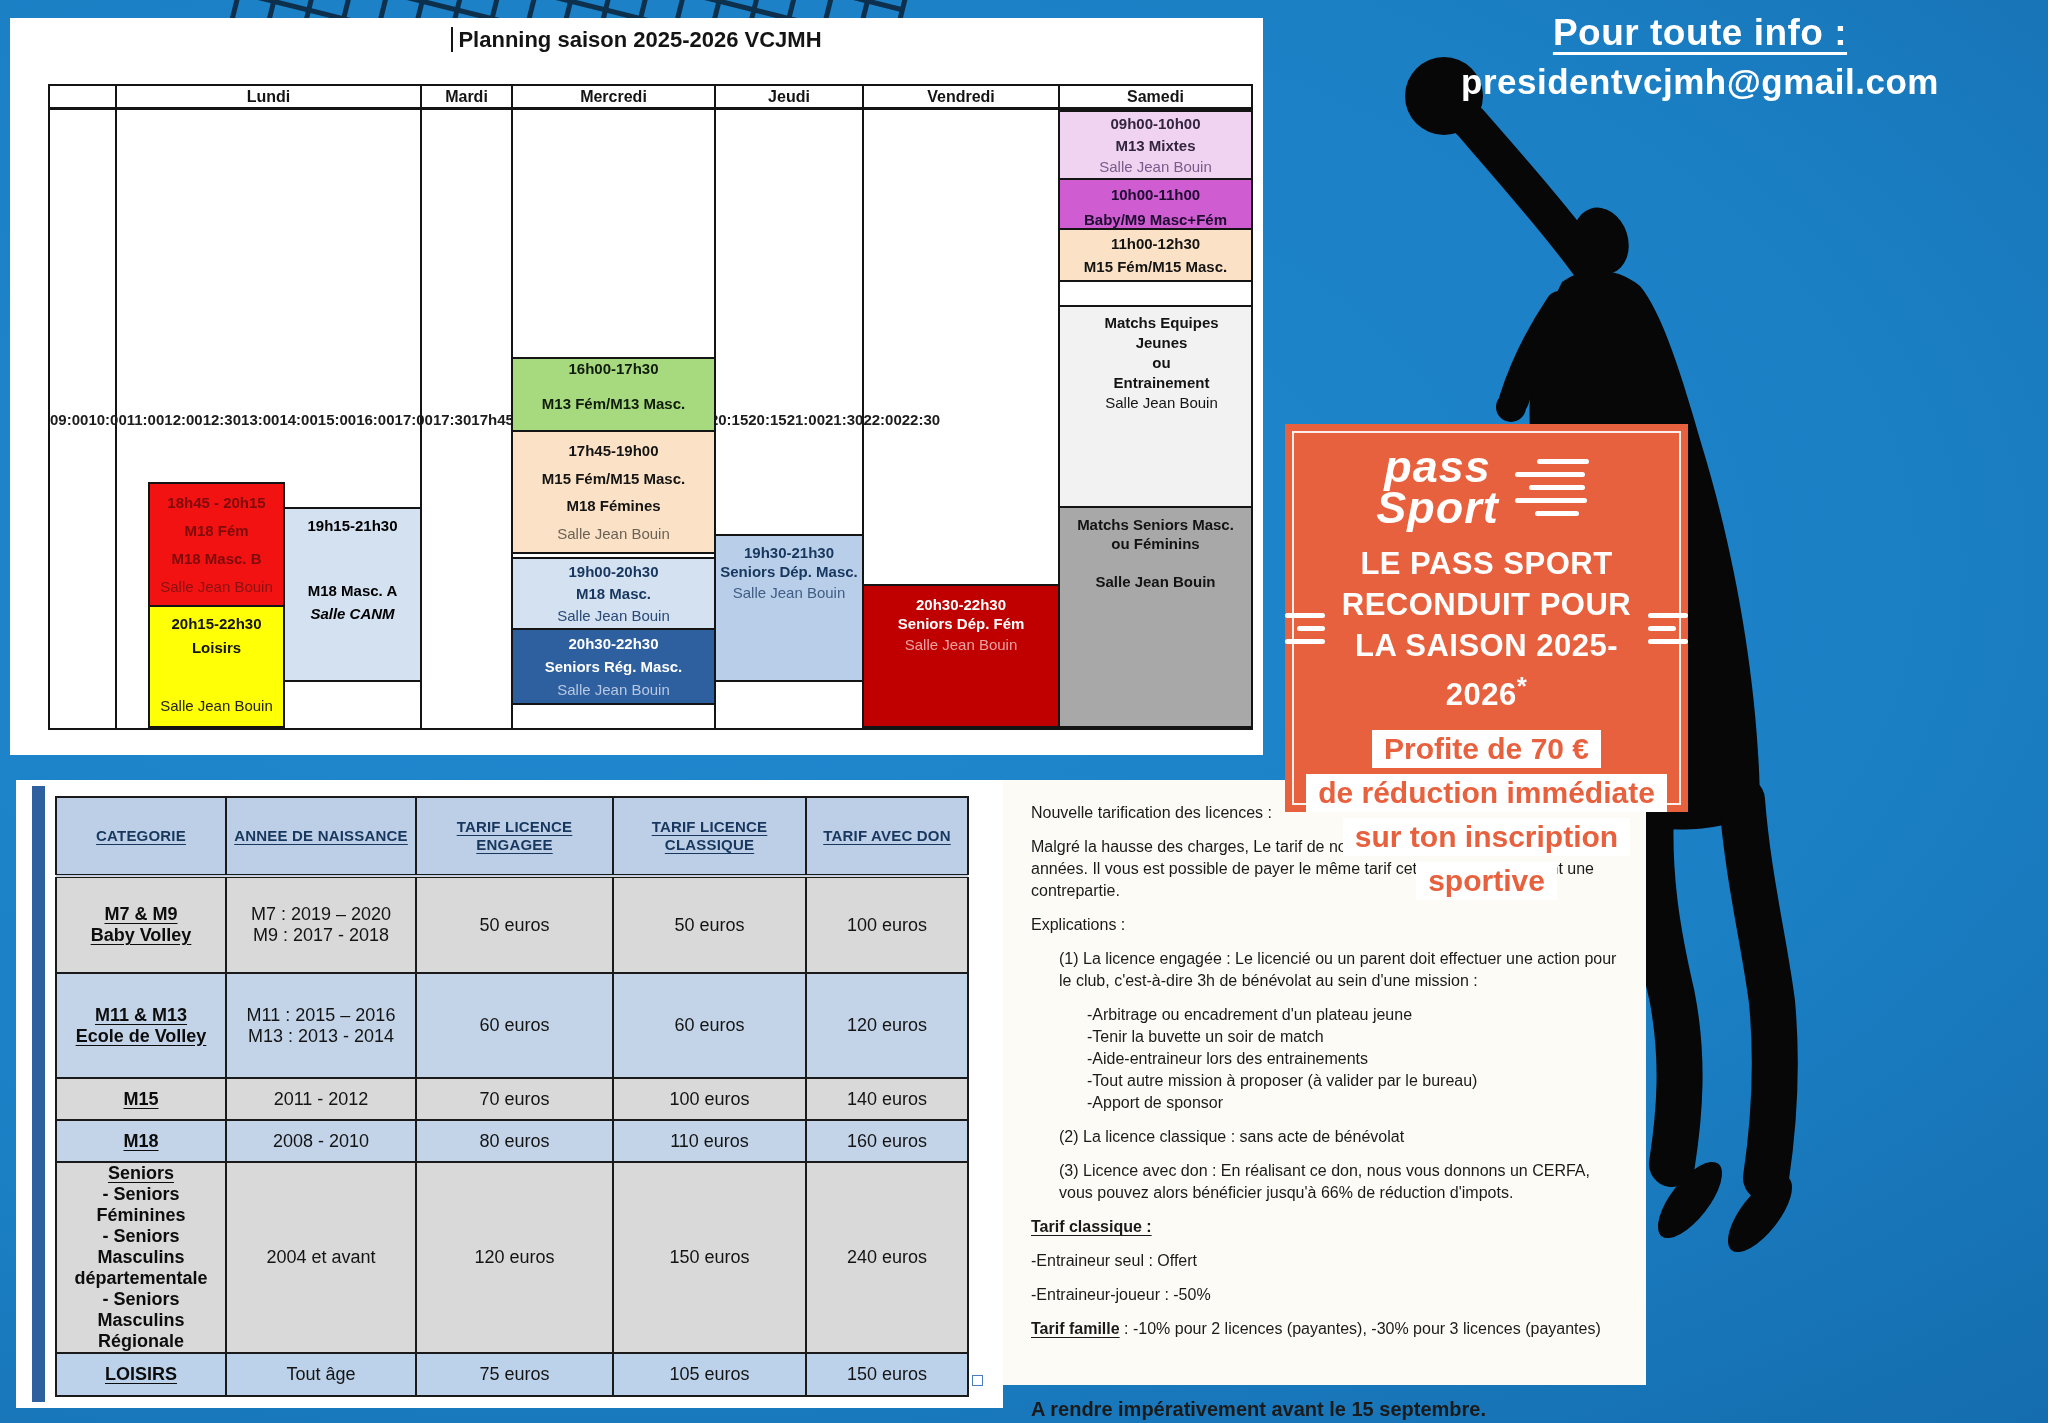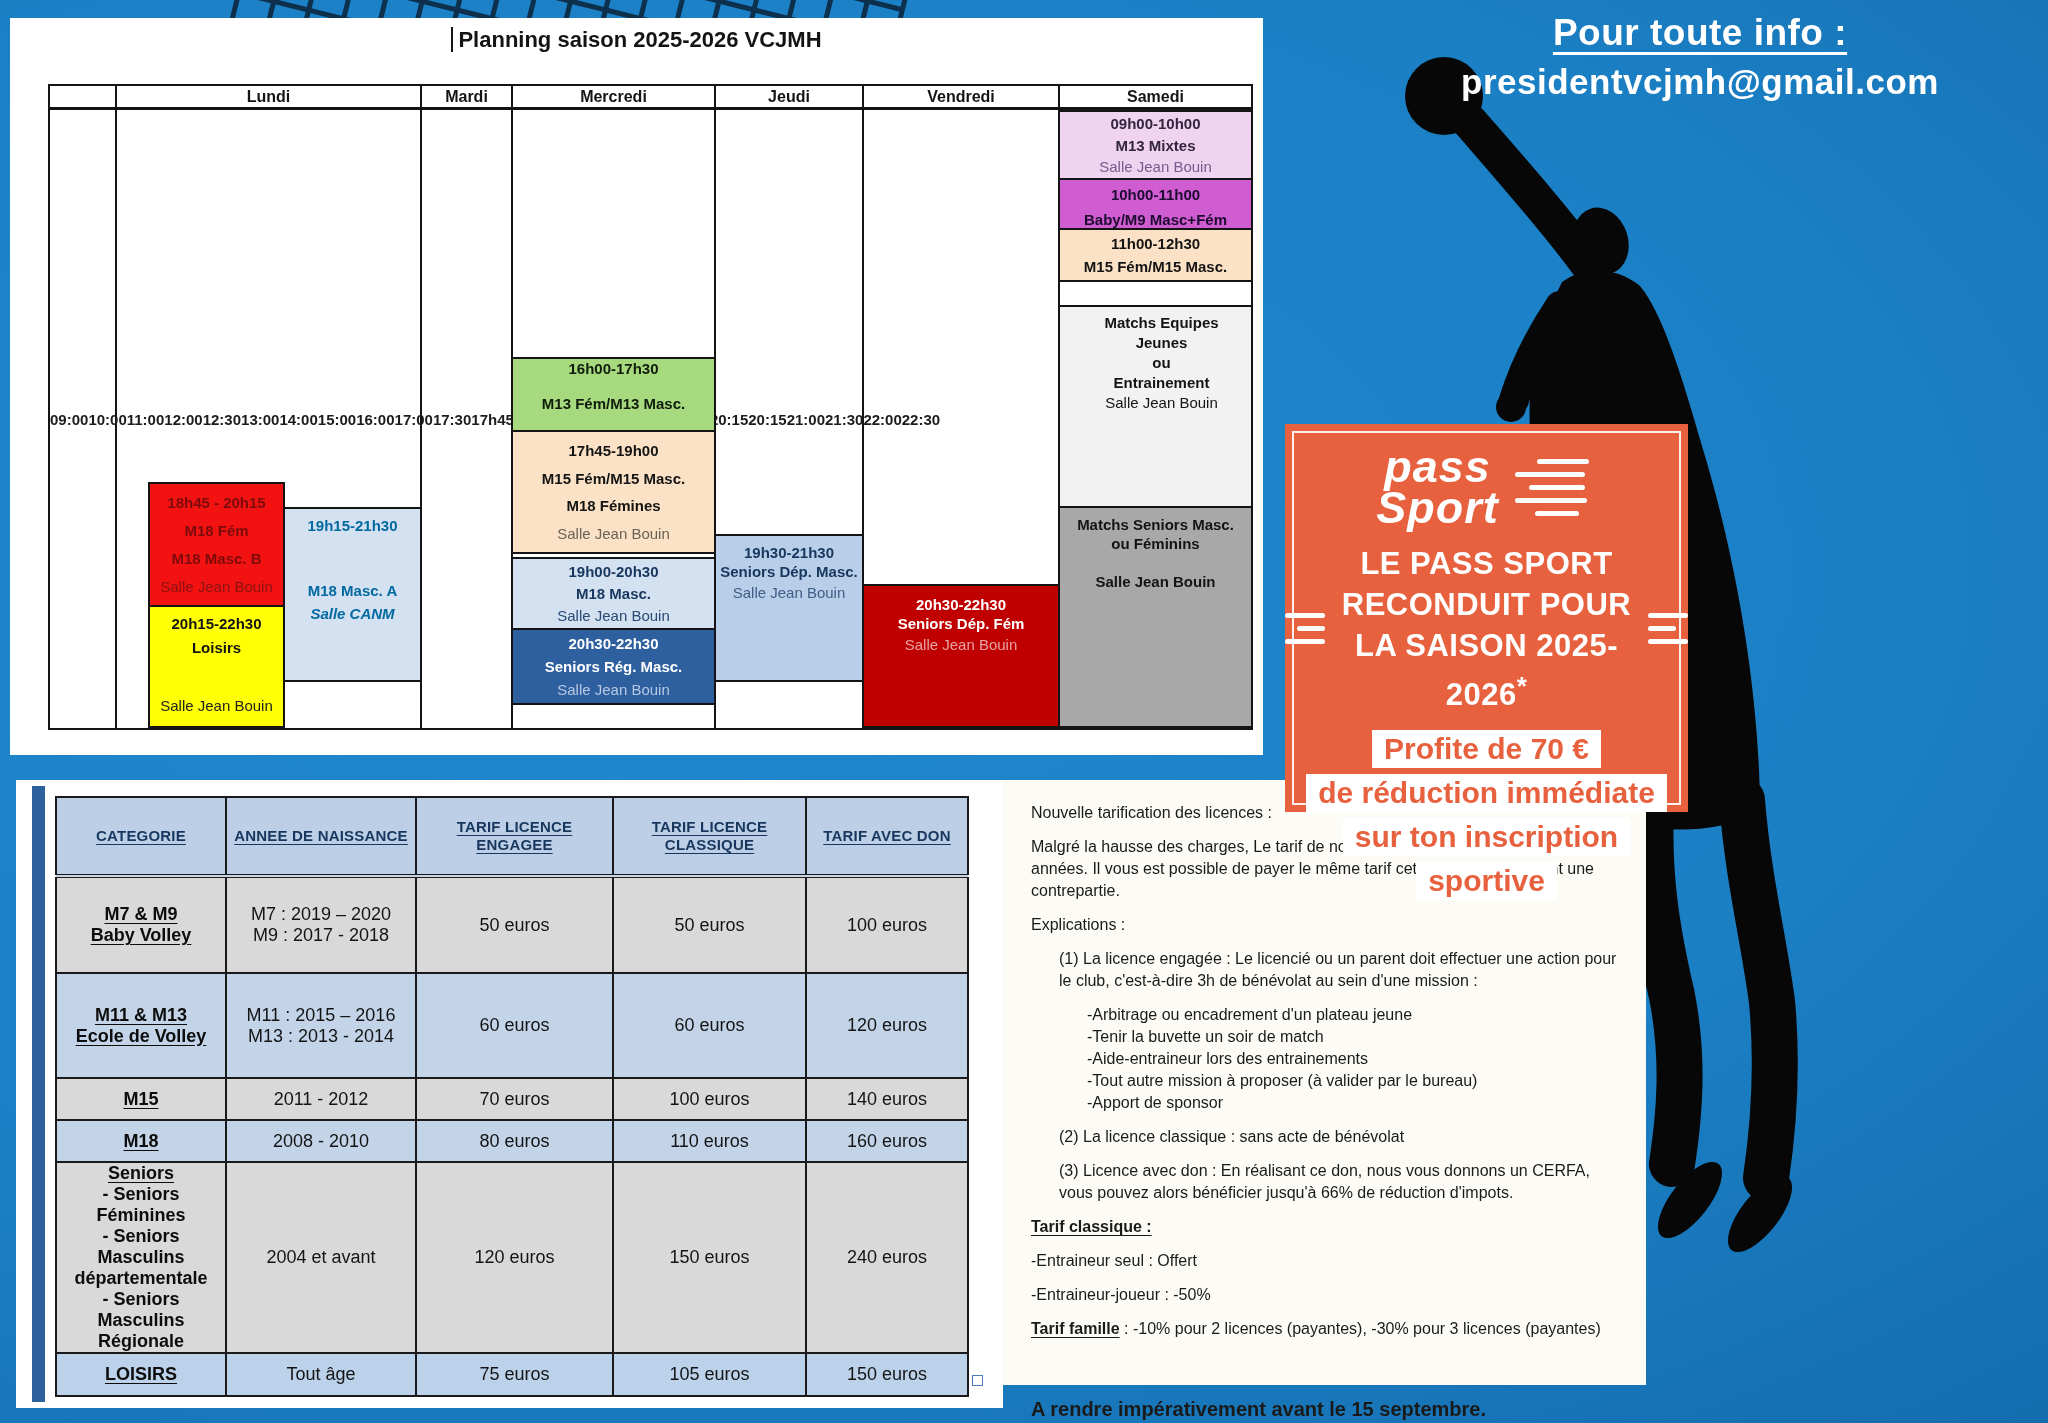--- a/index.html
+++ b/index.html
@@ -27,21 +27,21 @@
   .timecol{position:absolute;left:0;top:24px;width:65px;height:618px;display:flex;flex-direction:row;}
   .timecol .t{flex:1;display:flex;align-items:center;justify-content:center;font-size:15px;font-weight:600;color:#1c1c1c;}
 
   .cell{position:absolute;border:2px solid #141414;box-sizing:border-box;display:flex;flex-direction:column;
         align-items:center;text-align:center;font-weight:bold;font-size:15px;line-height:19px;}
   .cell .salle{font-weight:normal;}
   .c-red{left:98px;top:396px;width:137px;height:125px;background:#F21212;color:#7E0B0B;justify-content:space-evenly;}
   .c-red .salle{color:#8B1212;}
   .c-yellow{left:98px;top:519px;width:137px;height:123px;background:#FFFF05;color:#141414;}
   .c-yellow .time{margin-top:7px}.c-yellow .l1{margin-top:5px}.c-yellow .salle{margin-top:auto;margin-bottom:11px;color:#222;}
-  .c-lblue{left:233px;top:421px;width:139px;height:175px;background:#D3E1F1;color:#0369a1;}
+  .c-lblue{left:233px;top:421px;width:139px;height:175px;background:#D3E1F1;color:#000000;}
   .c-lblue .time{margin-top:7px}.c-lblue .l1{margin-top:46px}.c-lblue .salle{font-style:italic;font-weight:bold;margin-top:4px;}
   .c-m13{left:461px;top:271px;width:205px;height:75px;background:#A7DA7E;color:#101c0c;justify-content:space-evenly;gap:16px;}
   .c-m13 .salle{font-style:italic;font-weight:bold;color:#1d3d12;}
   .c-m15{left:461px;top:344px;width:205px;height:124px;background:#FBE2C6;color:#141414;justify-content:space-evenly;}
   .c-m15 .salle{color:#6b6257;}
   .c-m18{left:461px;top:471px;width:205px;height:73px;background:#D3E1F1;color:#17375E;justify-content:space-evenly;}
   .c-m18 .salle{color:#2b4a75;}
   .c-regm{left:461px;top:542px;width:205px;height:77px;background:#2E5F9E;color:#fff;justify-content:space-evenly;}
   .c-regm .salle{color:#B7C8E4;}
   .c-jeud{left:664px;top:448px;width:150px;height:148px;background:#B9CFE9;color:#17375E;padding-top:7px;}

